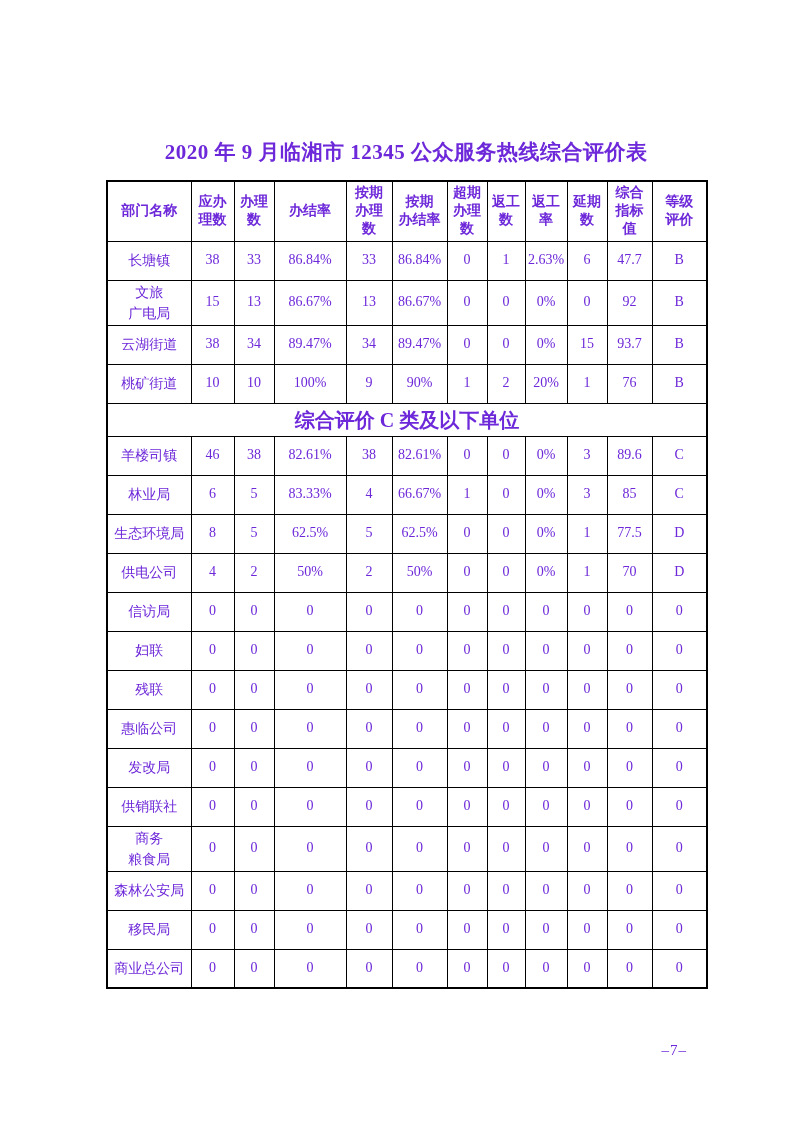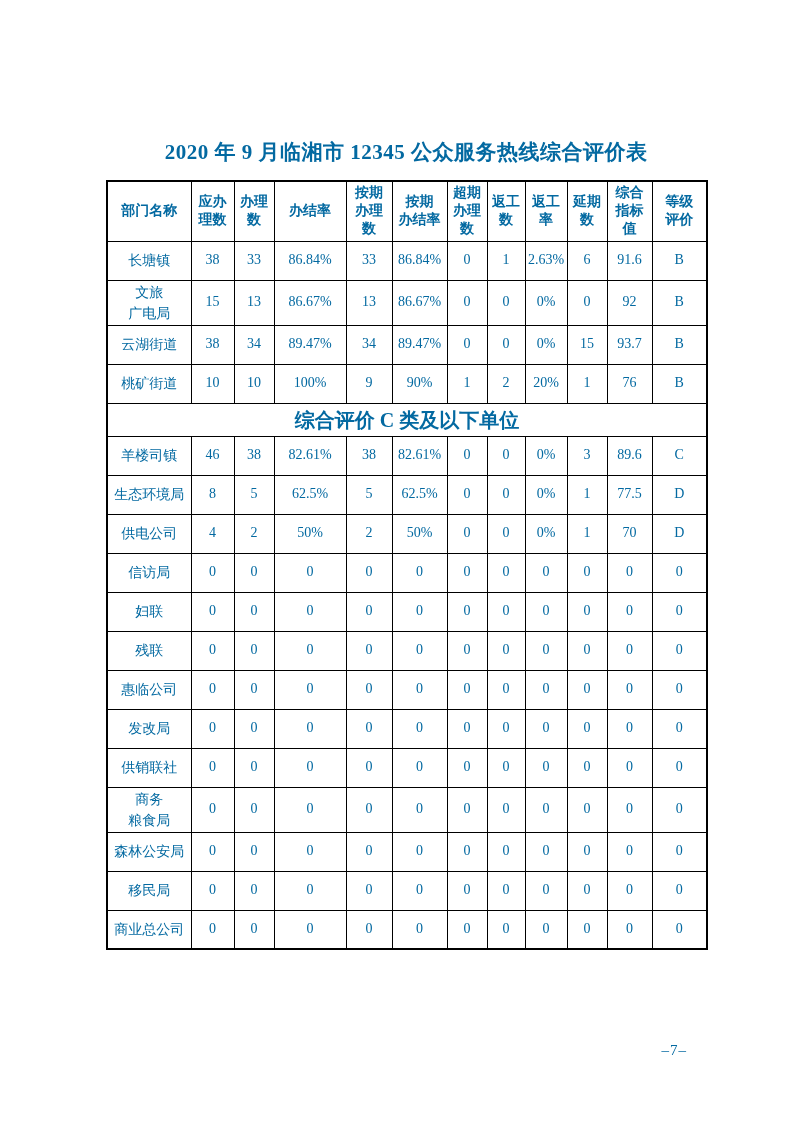--- a/index.html
+++ b/index.html
@@ -7,21 +7,21 @@
     padding: 0;
     background: #e8e8e8;
   }
   .page {
     position: relative;
     width: 793px;
     height: 1122px;
     margin: 0 auto;
     background: #ffffff;
     font-family: "Liberation Serif", "DejaVu Serif", serif;
-    color: #0369a1;
+    color: #6d28d9;
     overflow: hidden;
   }
   .doc-title {
     position: absolute;
     top: 138px;
     left: 106px;
     width: 600px;
     margin: 0;
     text-align: center;
     font-size: 21px;
@@ -134,21 +134,21 @@
           <td class="name-cell">长塘镇</td>
           <td>38</td>
           <td>33</td>
           <td>86.84%</td>
           <td>33</td>
           <td>86.84%</td>
           <td>0</td>
           <td>1</td>
           <td>2.63%</td>
           <td>6</td>
-          <td>91.6</td>
+          <td>47.7</td>
           <td>B</td>
         </tr>
         <tr class="data-row">
           <td class="name-cell">文旅
 广电局</td>
           <td>15</td>
           <td>13</td>
           <td>86.67%</td>
           <td>13</td>
           <td>86.67%</td>
@@ -198,20 +198,34 @@
           <td>38</td>
           <td>82.61%</td>
           <td>0</td>
           <td>0</td>
           <td>0%</td>
           <td>3</td>
           <td>89.6</td>
           <td>C</td>
         </tr>
         <tr class="data-row">
+          <td class="name-cell">林业局</td>
+          <td>6</td>
+          <td>5</td>
+          <td>83.33%</td>
+          <td>4</td>
+          <td>66.67%</td>
+          <td>1</td>
+          <td>0</td>
+          <td>0%</td>
+          <td>3</td>
+          <td>85</td>
+          <td>C</td>
+        </tr>
+        <tr class="data-row">
           <td class="name-cell">生态环境局</td>
           <td>8</td>
           <td>5</td>
           <td>62.5%</td>
           <td>5</td>
           <td>62.5%</td>
           <td>0</td>
           <td>0</td>
           <td>0%</td>
           <td>1</td>

